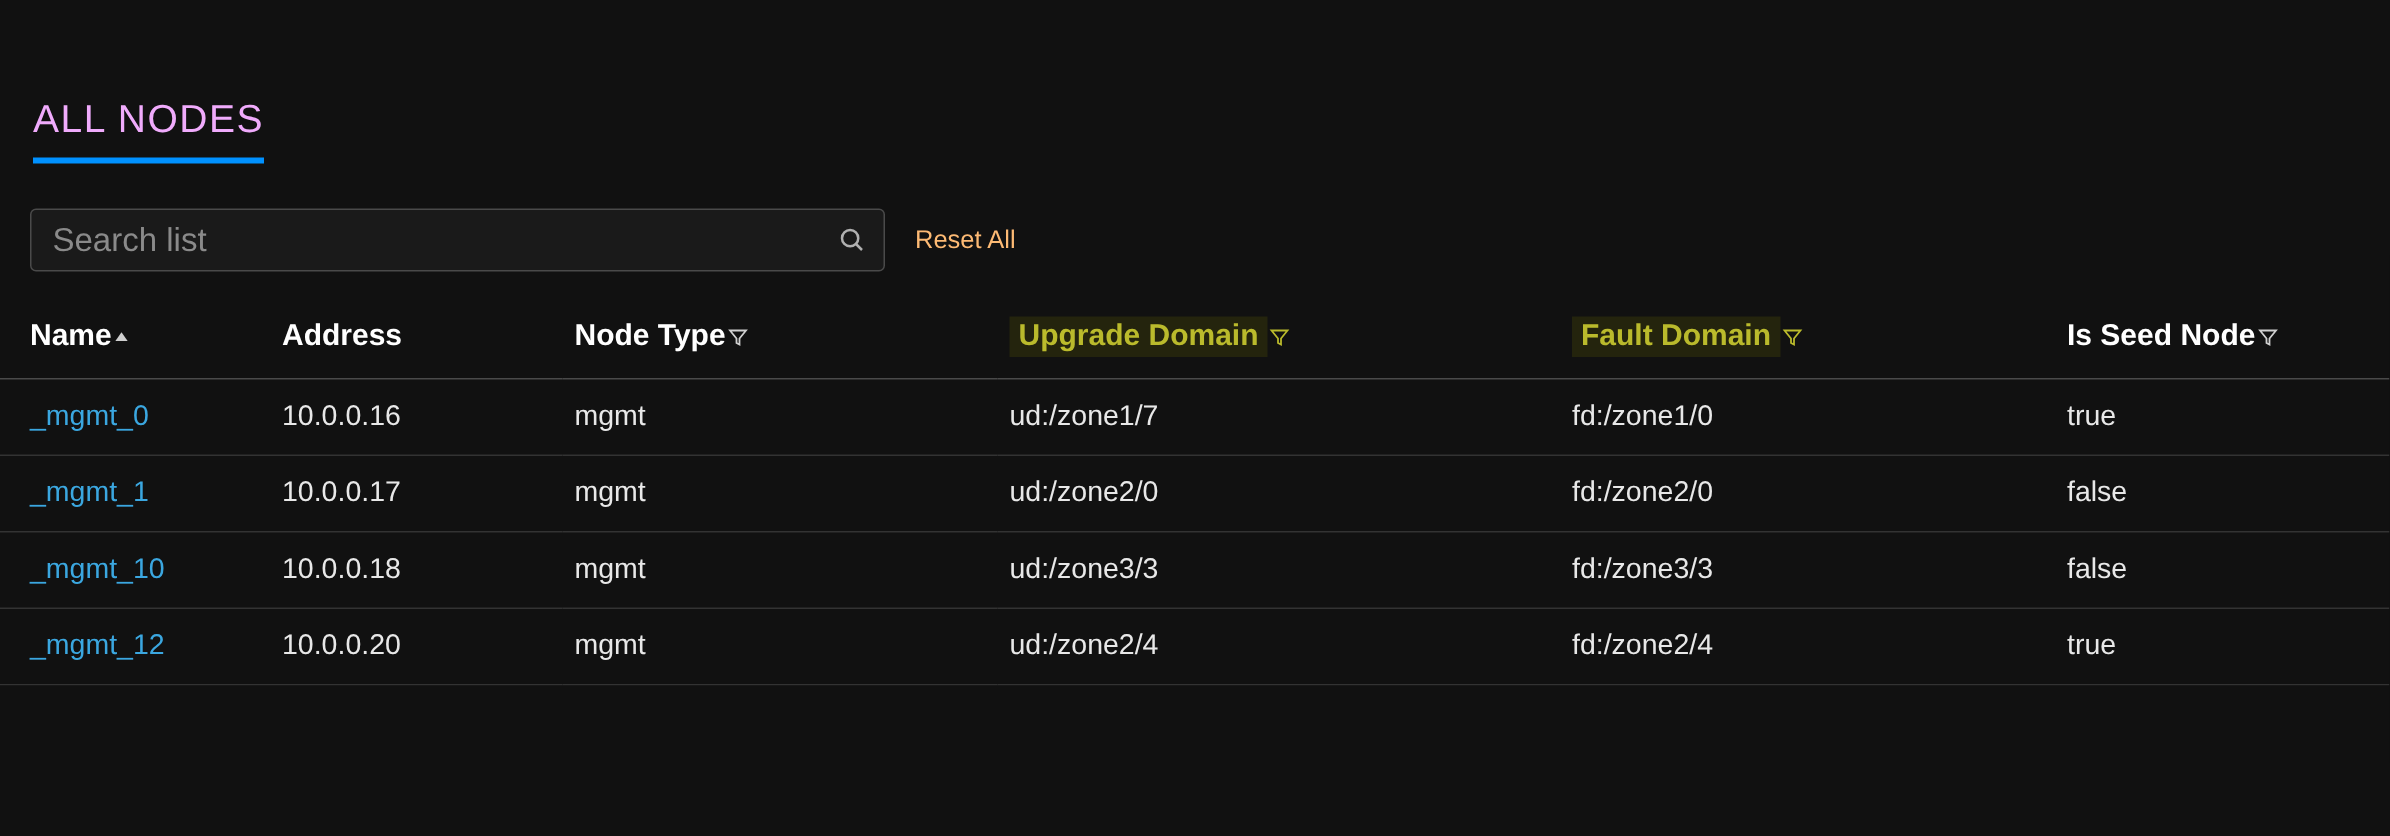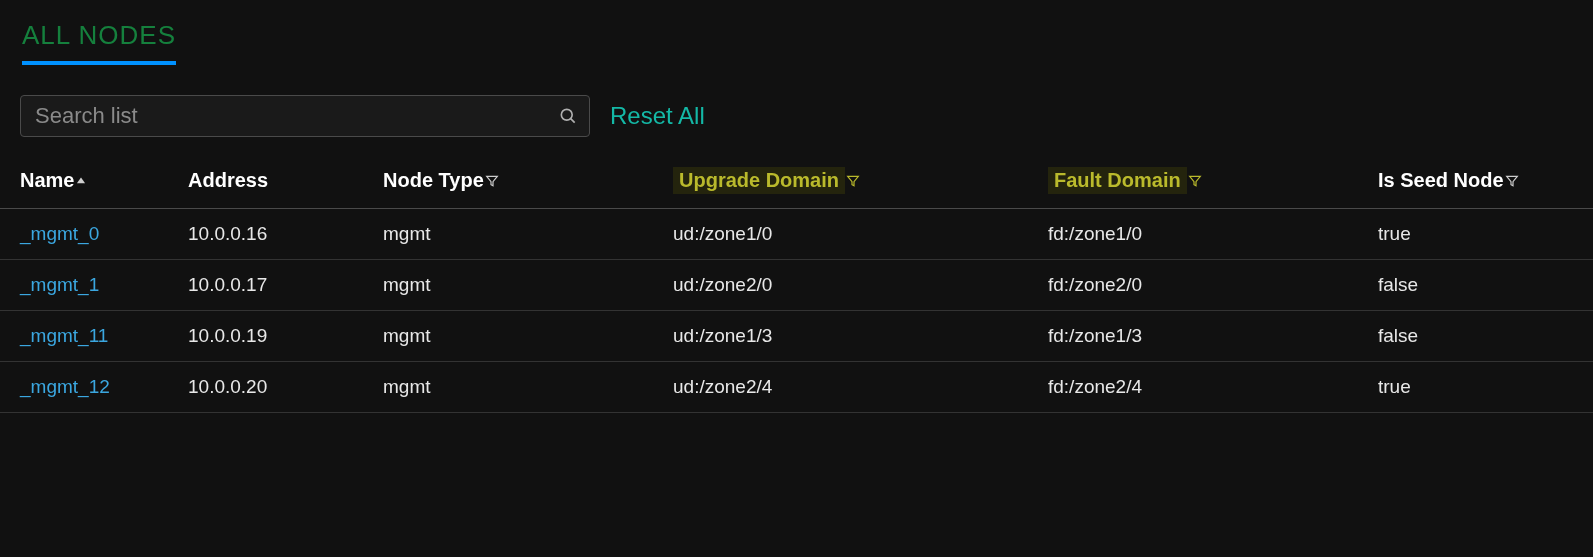--- a/index.html
+++ b/index.html
@@ -22,22 +22,23 @@
       margin-bottom: 30px;
     }
     .tab {
       font-size: 26px;
       letter-spacing: 1px;
       padding-bottom: 10px;
       cursor: pointer;
       color: #d0d0d0;
     }
     .tab.active {
-      color: #15803d;
+      color: #f0abfc;
       border-bottom: 4px solid #0091ff;
+      margin-top: 44px;
     }
     .toolbar {
       display: flex;
       align-items: center;
       gap: 20px;
       padding: 0 20px;
       margin-bottom: 20px;
     }
     .search-wrap {
       position: relative;
@@ -59,22 +60,22 @@
     }
     .search-icon {
       position: absolute;
       right: 12px;
       top: 50%;
       transform: translateY(-50%);
       color: #b0b0b0;
       pointer-events: none;
     }
     .reset-link {
-      color: #14b8a6;
-      font-size: 24px;
+      color: #fdba74;
+      font-size: 17px;
       cursor: pointer;
       text-decoration: none;
     }
     .table {
       width: 100%;
       border-collapse: collapse;
     }
     .thead-row th {
       text-align: left;
       font-weight: 600;
@@ -199,38 +200,38 @@
           </span>
         </span>
       </th>
     </tr>
   </thead>
   <tbody id="table-body">
       <tr class="tbody-row">
         <td><a class="node-link">_mgmt_0</a></td>
         <td>10.0.0.16</td>
         <td>mgmt</td>
-        <td>ud:/zone1/0</td>
+        <td>ud:/zone1/7</td>
         <td>fd:/zone1/0</td>
         <td>true</td>
       </tr>
       <tr class="tbody-row">
         <td><a class="node-link">_mgmt_1</a></td>
         <td>10.0.0.17</td>
         <td>mgmt</td>
         <td>ud:/zone2/0</td>
         <td>fd:/zone2/0</td>
         <td>false</td>
       </tr>
       <tr class="tbody-row">
-        <td><a class="node-link">_mgmt_11</a></td>
-        <td>10.0.0.19</td>
-        <td>mgmt</td>
-        <td>ud:/zone1/3</td>
-        <td>fd:/zone1/3</td>
+        <td><a class="node-link">_mgmt_10</a></td>
+        <td>10.0.0.18</td>
+        <td>mgmt</td>
+        <td>ud:/zone3/3</td>
+        <td>fd:/zone3/3</td>
         <td>false</td>
       </tr>
       <tr class="tbody-row">
         <td><a class="node-link">_mgmt_12</a></td>
         <td>10.0.0.20</td>
         <td>mgmt</td>
         <td>ud:/zone2/4</td>
         <td>fd:/zone2/4</td>
         <td>true</td>
       </tr>

